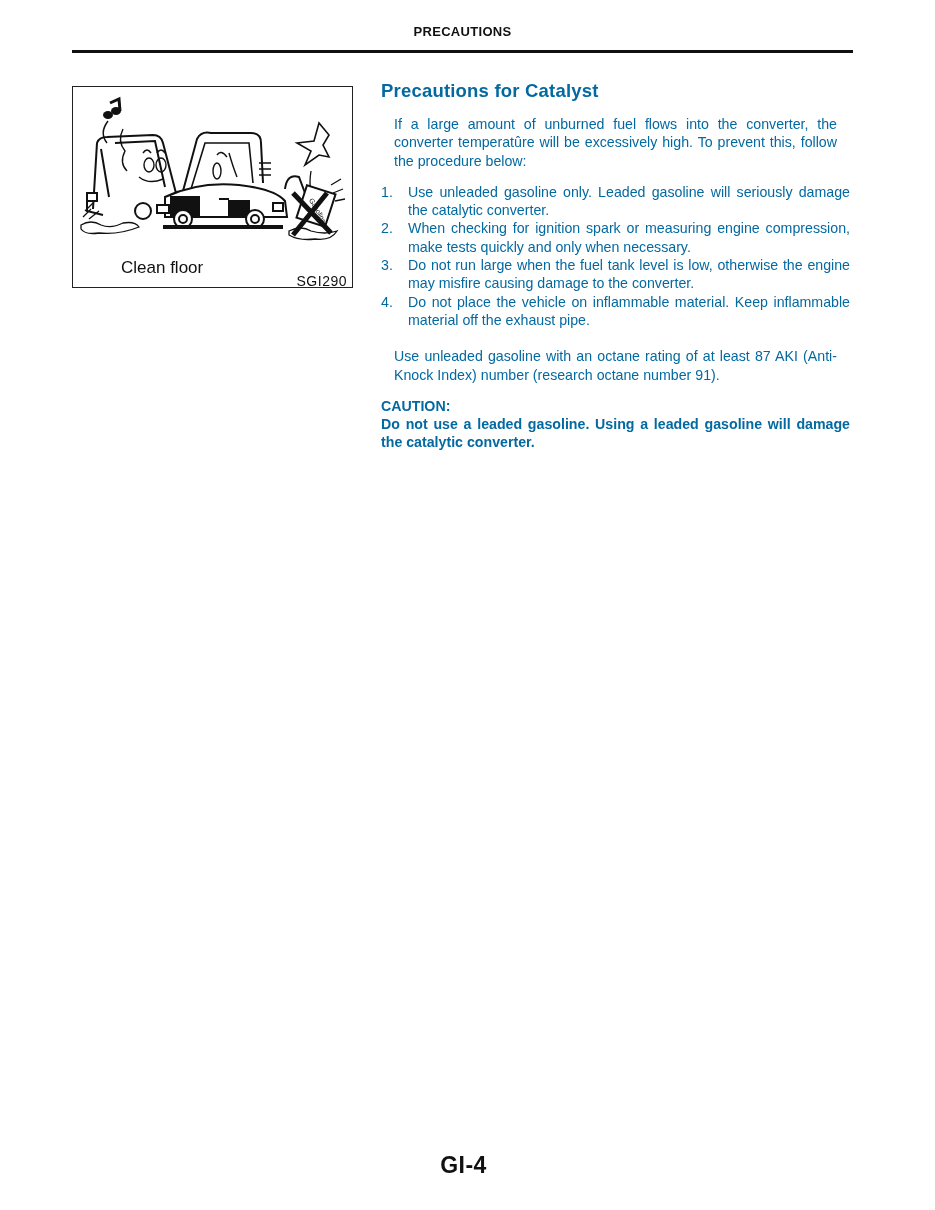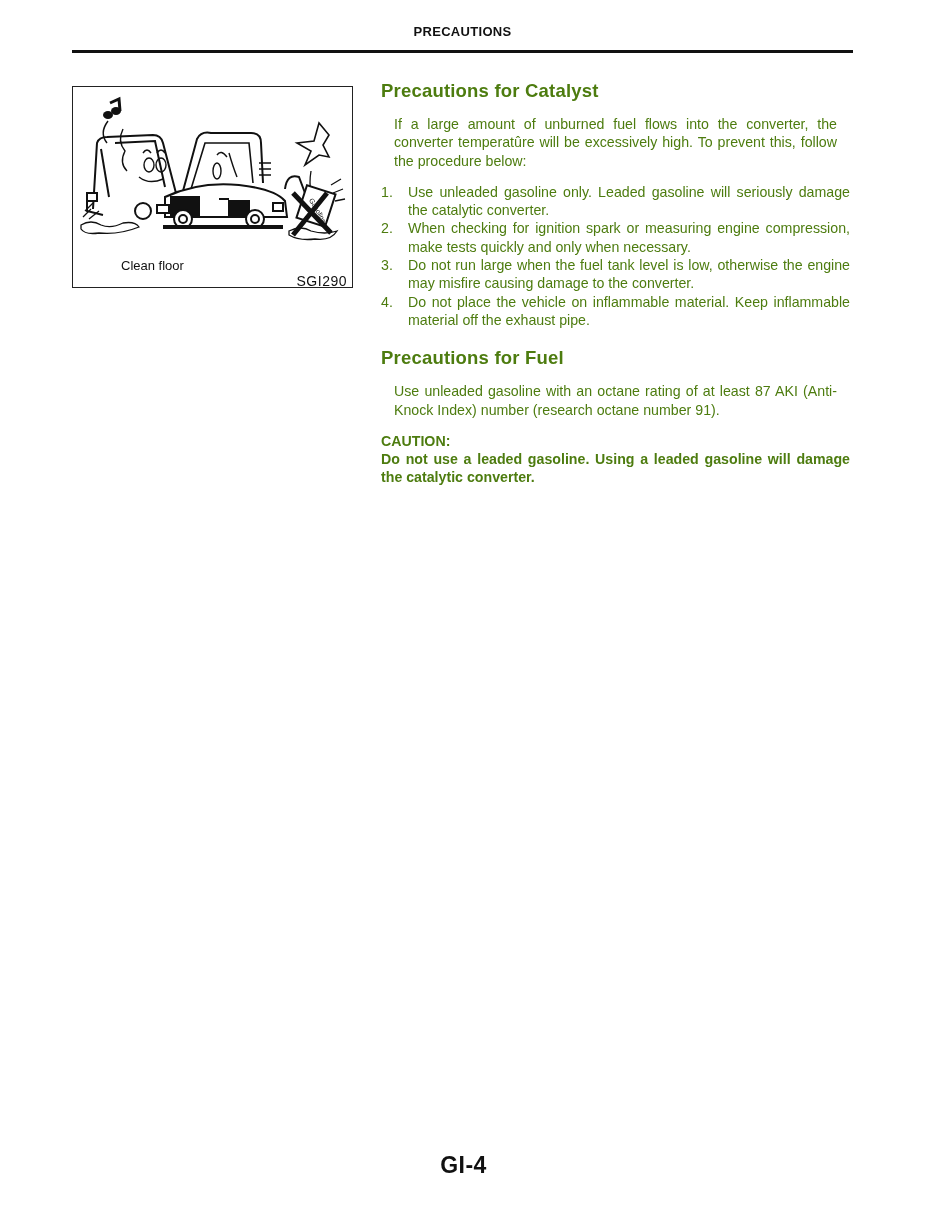--- a/index.html
+++ b/index.html
@@ -14,28 +14,28 @@
   .header-rule {
     position: absolute; left: 72px; top: 50px; width: 781px; height: 0;
     border-top: 3px solid #111;
   }
   .figure {
     position: absolute; left: 72px; top: 86px; width: 281px; height: 202px;
     border: 1.5px solid #222; box-sizing: border-box; background: #fff;
   }
   .figure svg { position: absolute; left: 6px; top: 6px; }
   .fig-caption {
-    position: absolute; left: 48px; top: 171px; font-size: 13px; color: #111;
+    position: absolute; left: 48px; top: 171px; font-size: 17px; color: #111;
   }
   .fig-code {
     position: absolute; right: 5px; top: 186px; font-size: 14px; color: #111; letter-spacing: 0.5px;
   }
   .content {
     position: absolute; left: 381px; top: 80px; width: 469px;
-    font-size: 14.2px; line-height: 18.3px; color: #4d7c0f;
+    font-size: 14.2px; line-height: 18.3px; color: #0369a1;
   }
   h2 {
     font-size: 18.5px; font-weight: bold; margin: 0 0 7px 0; line-height: 22px;
     letter-spacing: 0.2px;
   }
   p { margin: 13px; text-align: justify; text-align-last: left; }
   ol { list-style: none; margin: 0; padding: 0; }
   ol li { position: relative; padding-left: 27px; text-align: justify; }
   ol li .num { position: absolute; left: 0; top: 0; }
   .section2 { margin-top: 18px; }
@@ -137,20 +137,19 @@
         <span>Do not run large when the fuel tank level is low, otherwise the engine may misfire causing damage to the converter.</span>
       </li>
       <li>
         <span class="num">4.</span>
         <span>Do not place the vehicle on inflammable material. Keep inflammable material off the exhaust pipe.</span>
       </li>
     </ol>
   </section>
 
   <section class="section2">
-    <h2>Precautions for Fuel</h2>
     <p>Use unleaded gasoline with an octane rating of at least 87 AKI (Anti-Knock Index) number (research octane number 91).</p>
     <div class="caution-label">CAUTION:</div>
     <div class="caution-text">Do not use a leaded gasoline. Using a leaded gasoline will damage the catalytic converter.</div>
   </section>
 </div>
 
 <div class="page-number">GI-4</div>
 
 </body></html>

